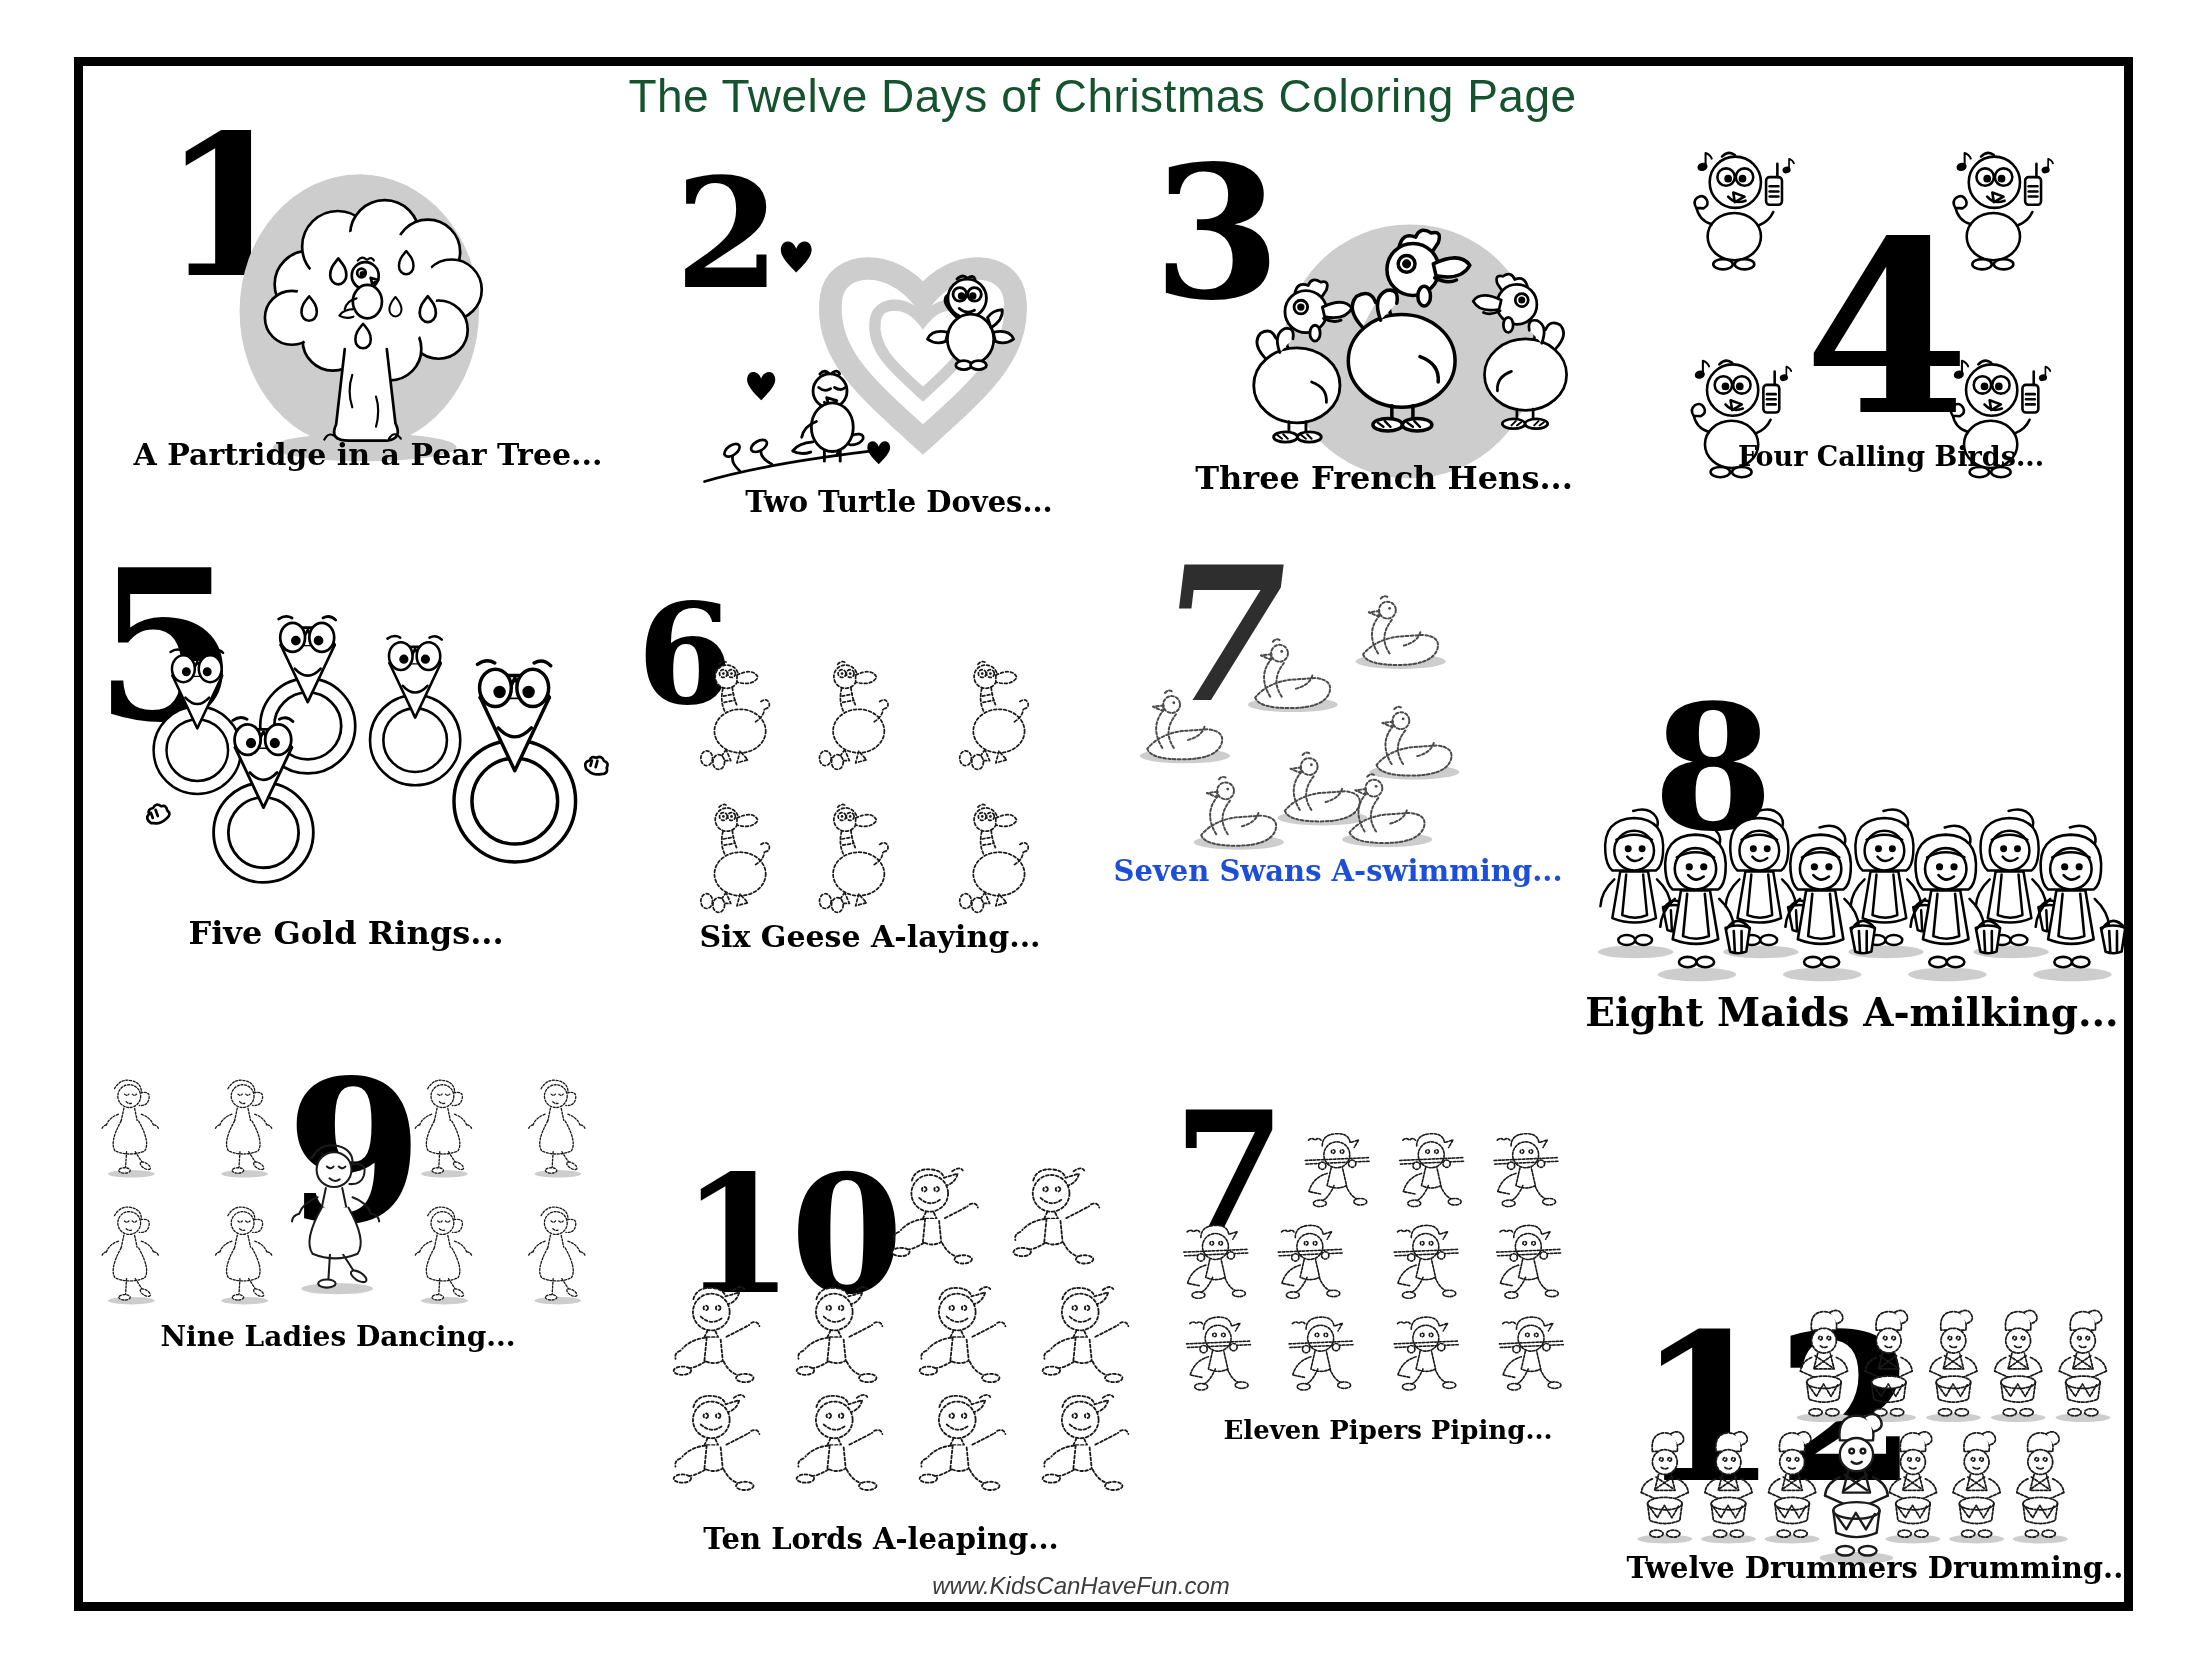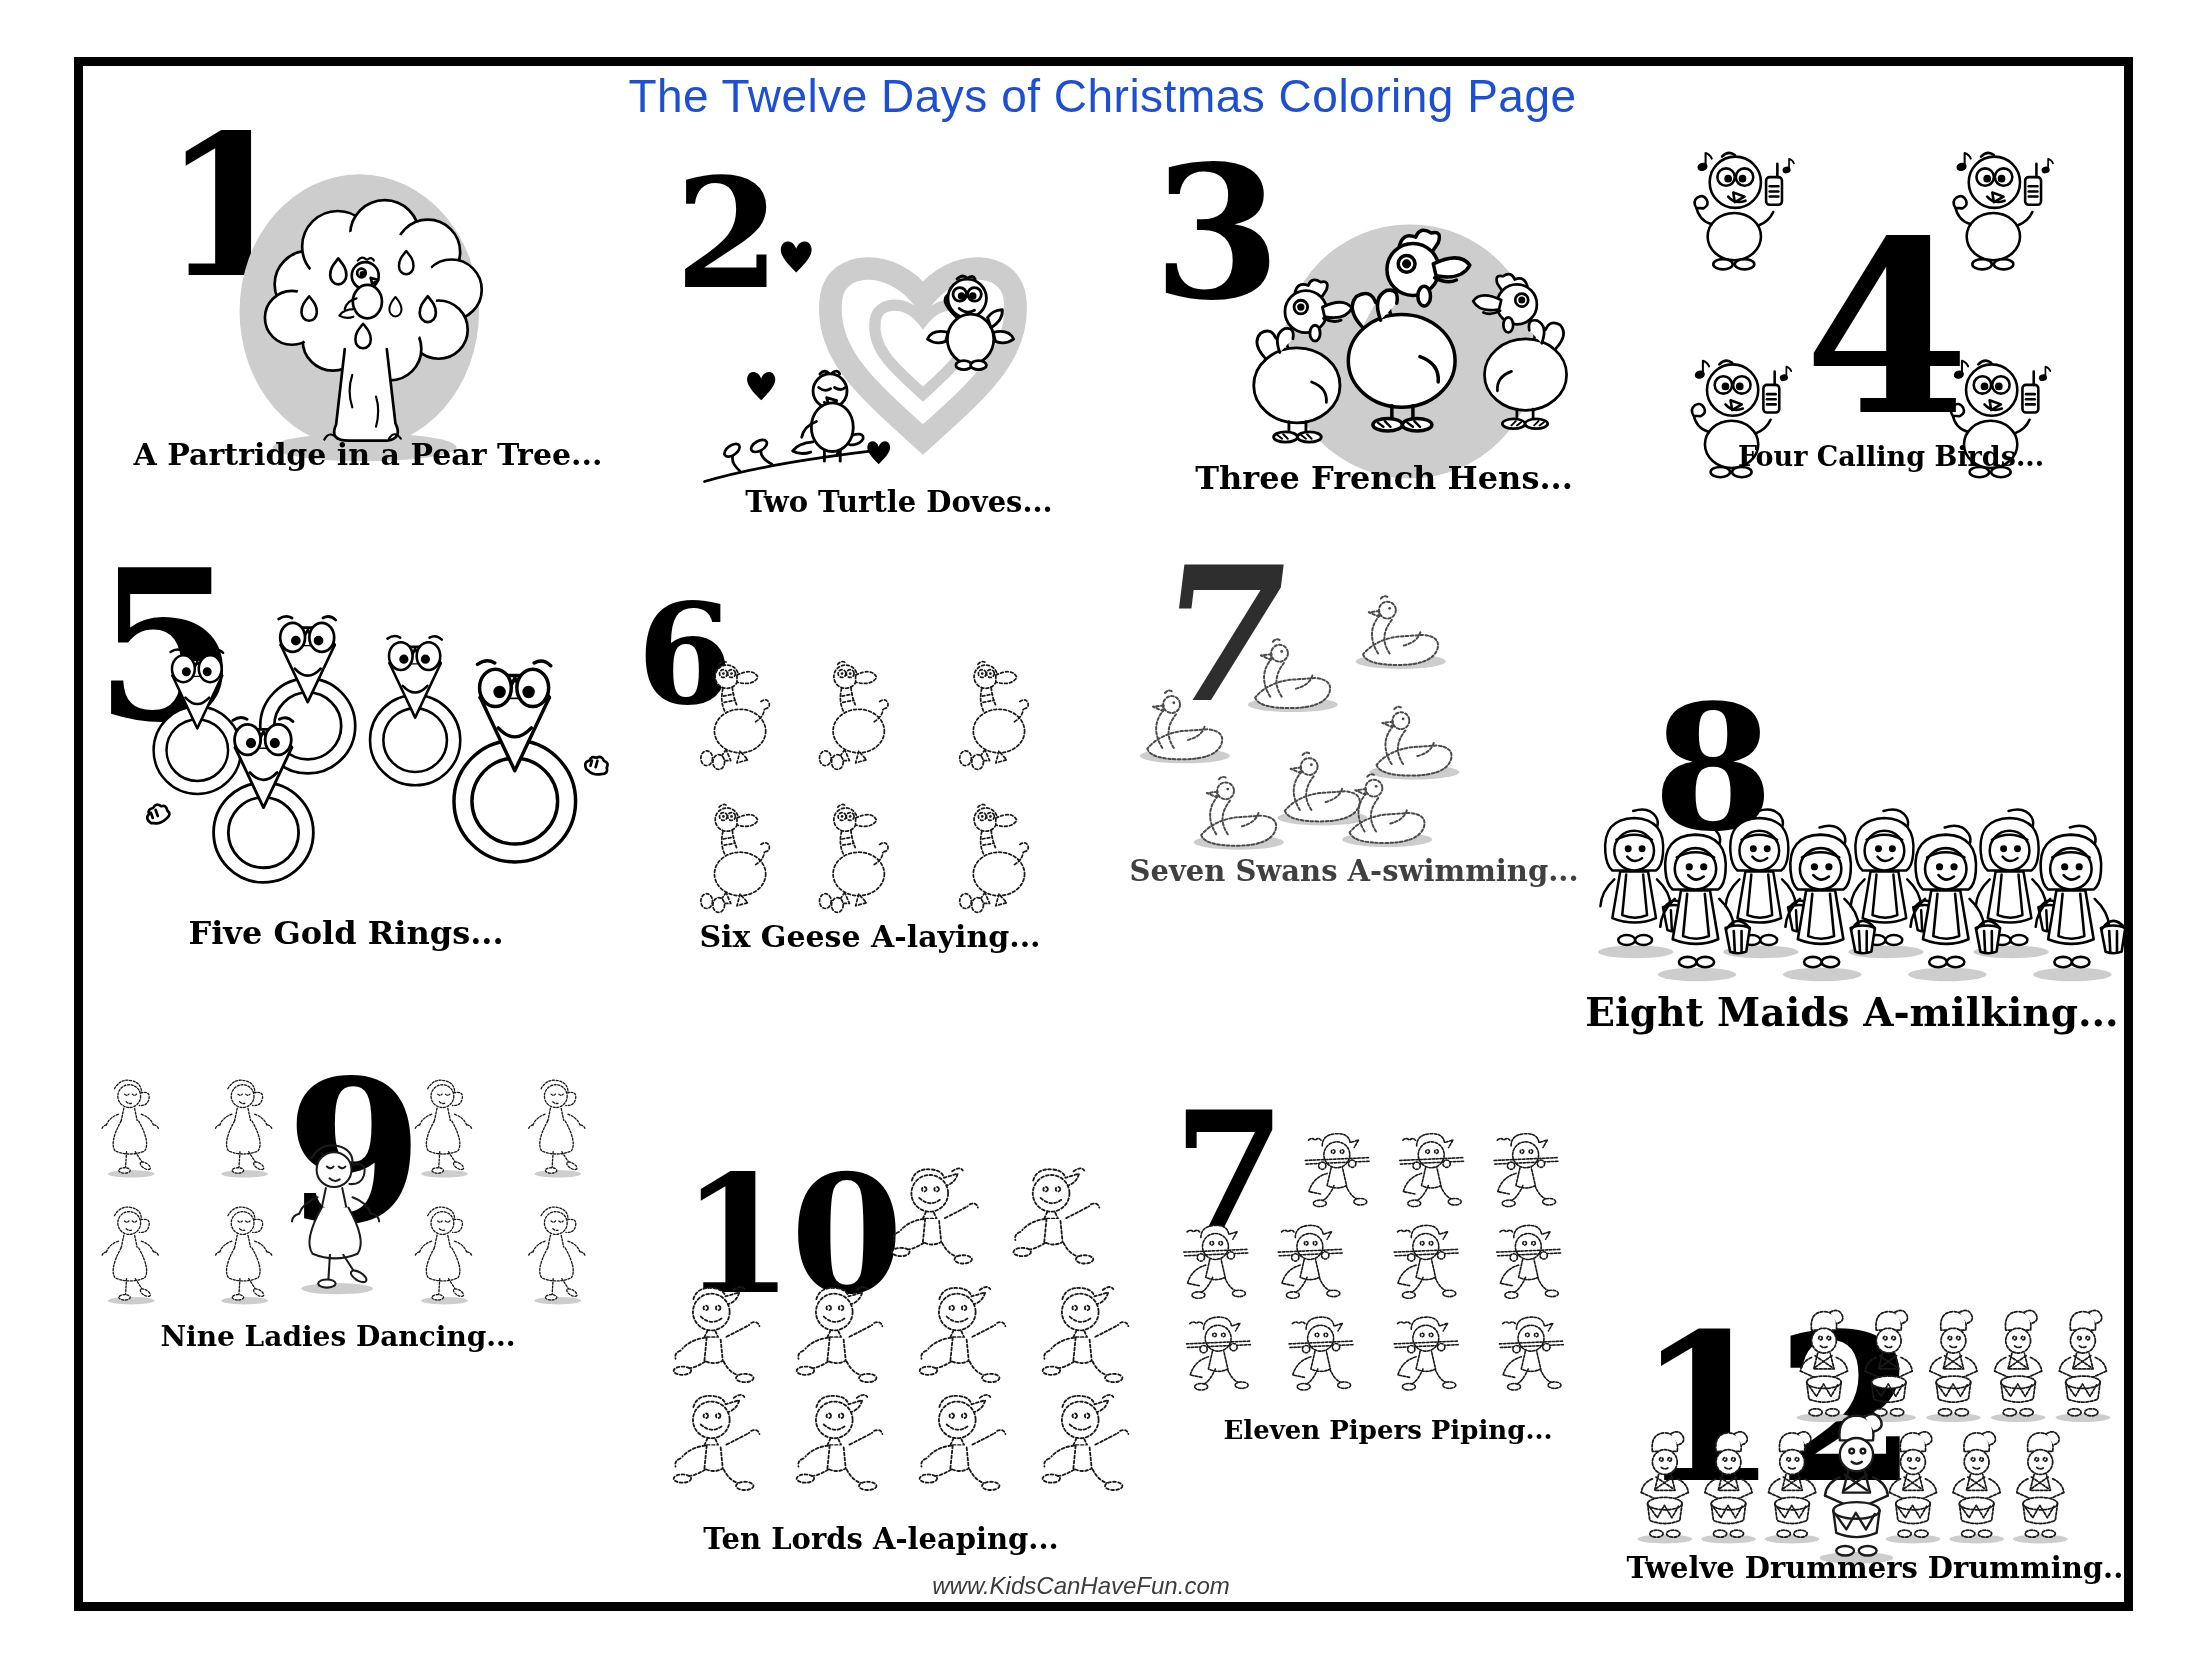--- a/index.html
+++ b/index.html
@@ -2,27 +2,27 @@
 <html style="font-size:8.6px"><head>
 <meta charset="utf-8">
 <style>
   html,body{margin:0;padding:0;background:#fff;}
   body{position:relative;width:2205px;height:1665px;overflow:hidden;
        font-family:"DejaVu Serif",serif;color:#000;}
   .frame{position:absolute;left:74px;top:57px;width:2059px;height:1554px;
          border:9.2px solid #000;box-sizing:border-box;background:#fff;}
   .page-title{position:absolute;left:0;top:69px;width:100%;text-align:center;
          font-family:"Liberation Sans",sans-serif;font-weight:400;font-size:46px;
-         letter-spacing:0.5px;color:#1d4ed8;}
+         letter-spacing:0.5px;color:#14532d;}
   .num{position:absolute;font-family:"DejaVu Serif",serif;font-weight:700;
        line-height:1;letter-spacing:-3.2px;color:#000;}
   .num-muted{color:#2e2e2e;transform:skewX(-7deg);}
   .caption{position:absolute;transform:translateX(-50%);white-space:nowrap;
        font-family:"DejaVu Serif",serif;font-weight:700;text-align:center;color:#000;}
-  .caption-muted{color:#404040;margin-left:16px;}
+  .caption-muted{color:#1d4ed8;}
   .illus{position:absolute;overflow:visible;}
   .footer{position:absolute;transform:translateX(-50%);white-space:nowrap;
        font-family:"Liberation Sans",sans-serif;font-size:24px;color:#3c3c3c;font-style:italic;}
   svg .ink{stroke:#000;fill:#fff;stroke-width:5;stroke-linecap:round;stroke-linejoin:round;}
   svg .line{stroke:#000;fill:none;stroke-width:5;stroke-linecap:round;stroke-linejoin:round;}
 </style>
 </head>
 <body>
 
 <svg width="0" height="0" style="position:absolute" aria-hidden="true">

